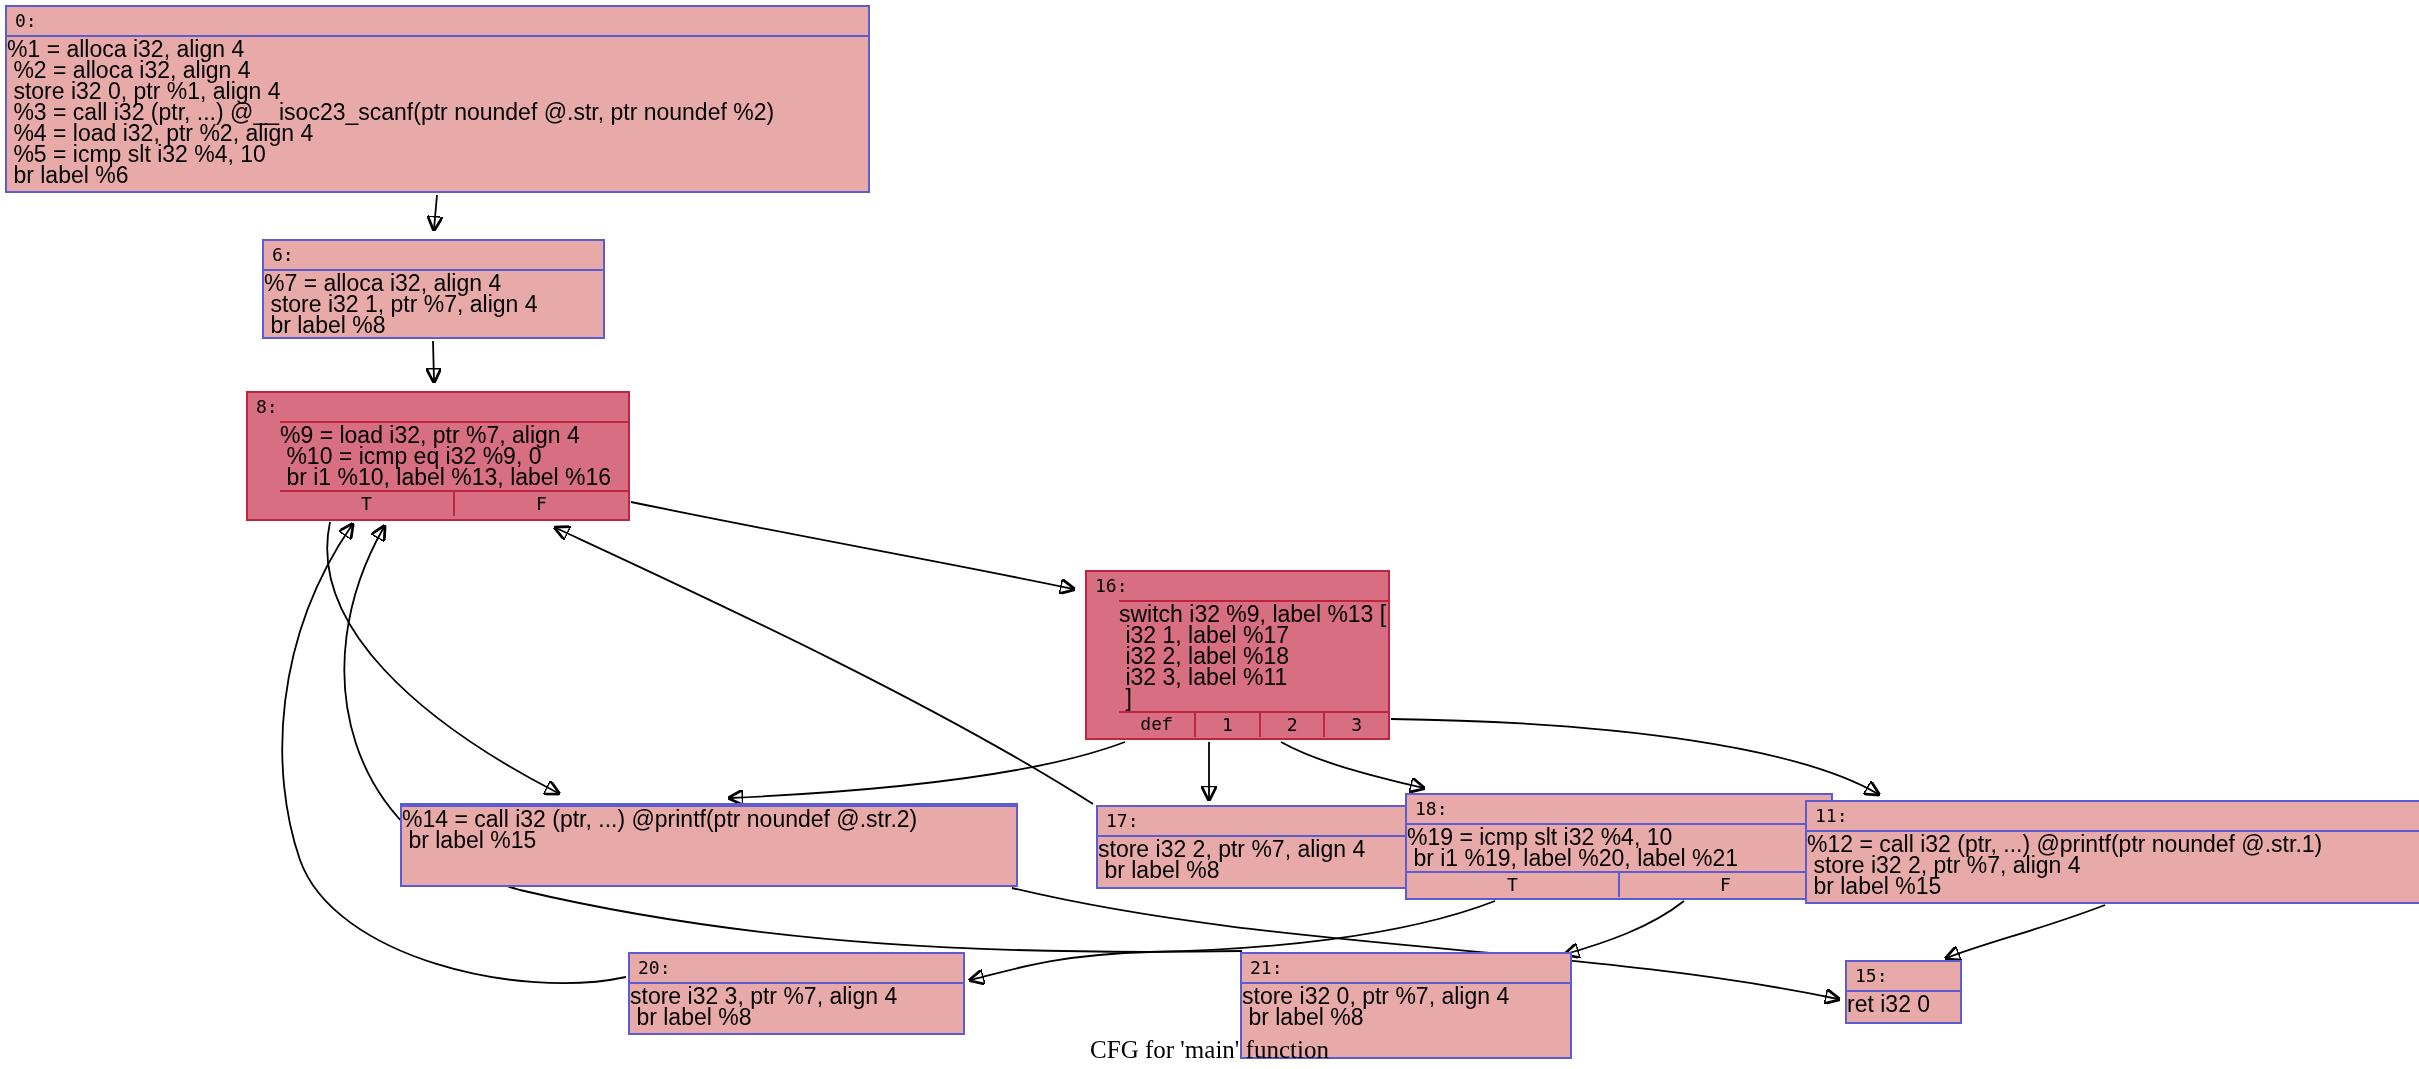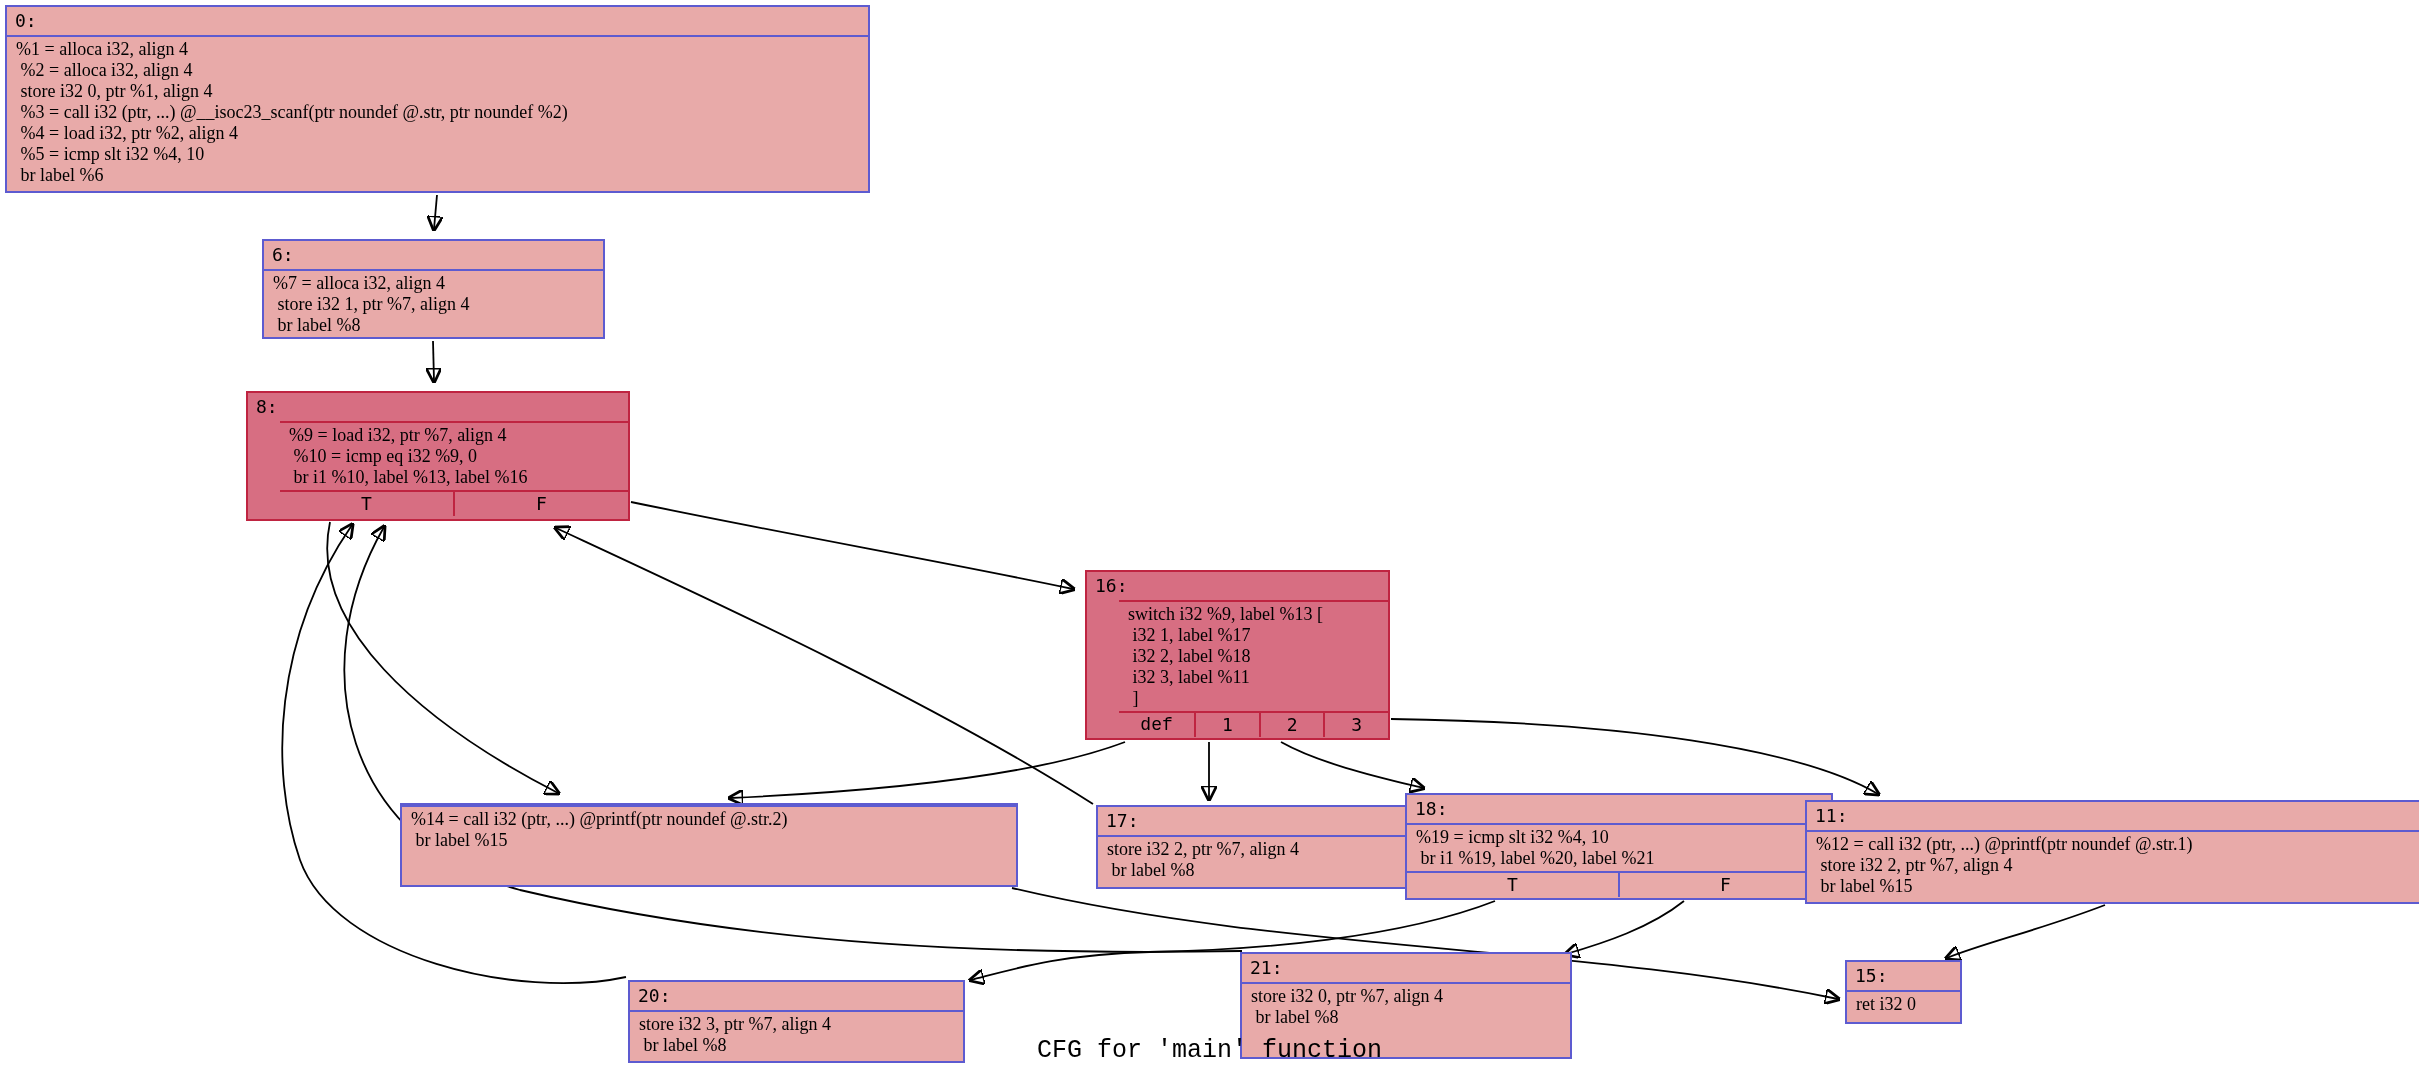--- a/index.html
+++ b/index.html
@@ -14,46 +14,46 @@
     font-family:"DejaVu Sans Mono", monospace; color:#000;
   }
   svg.edges { position:absolute; left:0; top:0; z-index:1; }
   svg.edges path { fill:none; stroke:var(--edge); stroke-width:1.8; }
   .node {
     position:absolute; z-index:2; font-size:18px;
     background:var(--node-fill); border:2px solid var(--node-border);
   }
   .node .hdr { line-height:24px; padding:2px 8px; }
   .node .code {
-    font-family:Liberation Serif, serif; font-size:18px; line-height:21px;
-    padding:2px 9px; border-top:2px solid var(--node-border); white-space:pre;
+    font-family:Liberation Sans, sans-serif; font-size:23px; line-height:21px;
+    padding:2px 0; border-top:2px solid var(--node-border); white-space:pre;
   }
   .node .cells { display:flex; border-top:2px solid var(--node-border); }
   .node .cell { flex:1; text-align:center; line-height:24px; }
   .node .cell + .cell { border-left:2px solid var(--node-border); }
   .node .cell-def { flex:1.2;font-family:Liberation Mono, monospace; }
   .node.hot { background:var(--hot-node-fill); border-color:var(--hot-node-border); }
   .node.hot .code, .node.hot .cells { border-top-color:var(--hot-node-border);margin-left:32px; }
   .node.hot .cell + .cell { border-left-color:var(--hot-node-border); }
 
   #node-b0  { left:5px;    top:5px;   width:865px; height:188px; }
   #node-b6  { left:262px;  top:239px; width:343px; height:100px; }
   #node-b8  { left:246px;  top:391px; width:384px; height:130px; }
   #node-b16 { left:1085px; top:570px; width:305px; height:170px; }
   #node-b13 { left:400px;  top:803px; width:618px; height:84px;  }
   #node-b17 { left:1096px; top:805px; width:332px; height:84px;  }
   #node-b18 { left:1405px; top:793px; width:428px; height:107px; }
   #node-b11 { left:1805px; top:800px; width:714px; height:104px; }
-  #node-b20 { left:628px;  top:952px; width:337px; height:83px;margin-top:28px;  }
+  #node-b20 { left:628px;  top:952px; width:337px; height:83px;  }
   #node-b21 { left:1240px; top:952px; width:332px; height:107px;  }
   #node-b15 { left:1845px; top:960px; width:117px; height:64px;  }
 
   .caption {
     position:absolute; left:0; top:1036px; width:100%; z-index:2;
-    text-align:center; font-family:Liberation Mono, monospace; font-size:25px;
+    text-align:center; font-family:Liberation Serif, serif; font-size:25px;
   }
 </style>
 </head>
 <body>
 
 <div id="canvas">
 
   <svg class="edges" width="2419" height="1069" viewBox="0 0 2419 1069">
     <defs>
       <marker id="arrow" viewBox="0 0 10 10" refX="8.5" refY="5" markerWidth="8.5" markerHeight="8.5" orient="auto">

